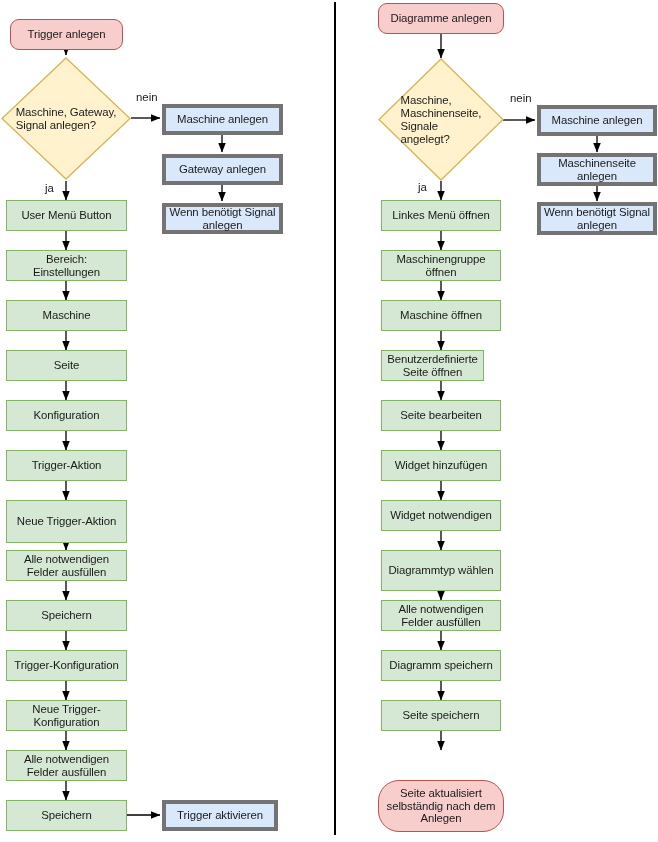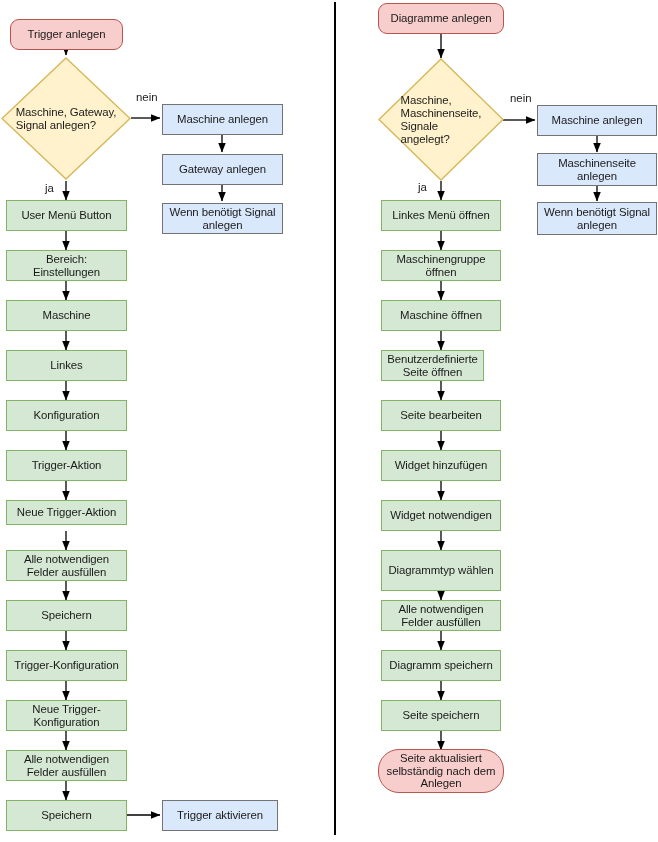--- a/index.html
+++ b/index.html
@@ -33,21 +33,21 @@
     letter-spacing: -0.1px;
     white-space: pre-line;
     padding: 0 2px;
   }
   .proc {
     background: #d5e8d4;
     border: 1px solid #82b366;
   }
   .io {
     background: #dae8fc;
-    border: 1px solid #737373;
+    border: 4px solid #737373;
   }
   .term {
     background: #f8cecc;
     border: 1px solid #b85450;
     border-radius: 9px;
   }
   .diamond {
     position: absolute;
     box-sizing: border-box;
   }
@@ -153,24 +153,24 @@
 
   <div class="node io" style="left:162px; top:104px; width:121px; height:31px;">Maschine anlegen</div>
   <div class="node io" style="left:162px; top:154px; width:121px; height:31px;">Gateway anlegen</div>
   <div class="node io" style="left:162px; top:203px; width:121px; height:31px;">Wenn benötigt Signal
 anlegen</div>
 
   <div class="node proc" style="left:6px; top:200px; width:121px; height:31px;">User Menü Button</div>
   <div class="node proc" style="left:6px; top:250px; width:121px; height:31px;">Bereich:
 Einstellungen</div>
   <div class="node proc" style="left:6px; top:300px; width:121px; height:31px;">Maschine</div>
-  <div class="node proc" style="left:6px; top:350px; width:121px; height:31px;">Linkes</div>
+  <div class="node proc" style="left:6px; top:350px; width:121px; height:31px;">Seite</div>
   <div class="node proc" style="left:6px; top:400px; width:121px; height:31px;">Konfiguration</div>
   <div class="node proc" style="left:6px; top:450px; width:121px; height:31px;">Trigger-Aktion</div>
-  <div class="node proc" style="left:6px; top:500px; width:121px; height:25px;">Neue Trigger-Aktion</div>
+  <div class="node proc" style="left:6px; top:500px; width:121px; height:43px;">Neue Trigger-Aktion</div>
   <div class="node proc" style="left:6px; top:550px; width:121px; height:31px;">Alle notwendigen
 Felder ausfüllen</div>
   <div class="node proc" style="left:6px; top:600px; width:121px; height:31px;">Speichern</div>
   <div class="node proc" style="left:6px; top:650px; width:121px; height:31px;">Trigger-Konfiguration</div>
   <div class="node proc" style="left:6px; top:700px; width:121px; height:31px;">Neue Trigger-
 Konfiguration</div>
   <div class="node proc" style="left:6px; top:750px; width:121px; height:31px;">Alle notwendigen
 Felder ausfüllen</div>
   <div class="node proc" style="left:6px; top:800px; width:121px; height:31px;">Speichern</div>
 
@@ -205,17 +205,17 @@
 Seite öffnen</div>
   <div class="node proc" style="left:381px; top:400px; width:120px; height:31px;">Seite bearbeiten</div>
   <div class="node proc" style="left:381px; top:450px; width:120px; height:31px;">Widget hinzufügen</div>
   <div class="node proc" style="left:381px; top:500px; width:120px; height:31px;">Widget notwendigen</div>
   <div class="node proc" style="left:381px; top:550px; width:120px; height:41px;">Diagrammtyp wählen</div>
   <div class="node proc" style="left:381px; top:600px; width:120px; height:31px;">Alle notwendigen
 Felder ausfüllen</div>
   <div class="node proc" style="left:381px; top:650px; width:120px; height:31px;">Diagramm speichern</div>
   <div class="node proc" style="left:381px; top:700px; width:120px; height:31px;">Seite speichern</div>
 
-  <div class="node term" style="left:378px; top:749px; width:126px; height:44px;border-radius:21px;">Seite aktualisiert
+  <div class="node term" style="left:378px; top:780px; width:126px; height:52px;border-radius:21px;">Seite aktualisiert
 selbständig nach dem
 Anlegen</div>
 
 </div>
 
 </body></html>

